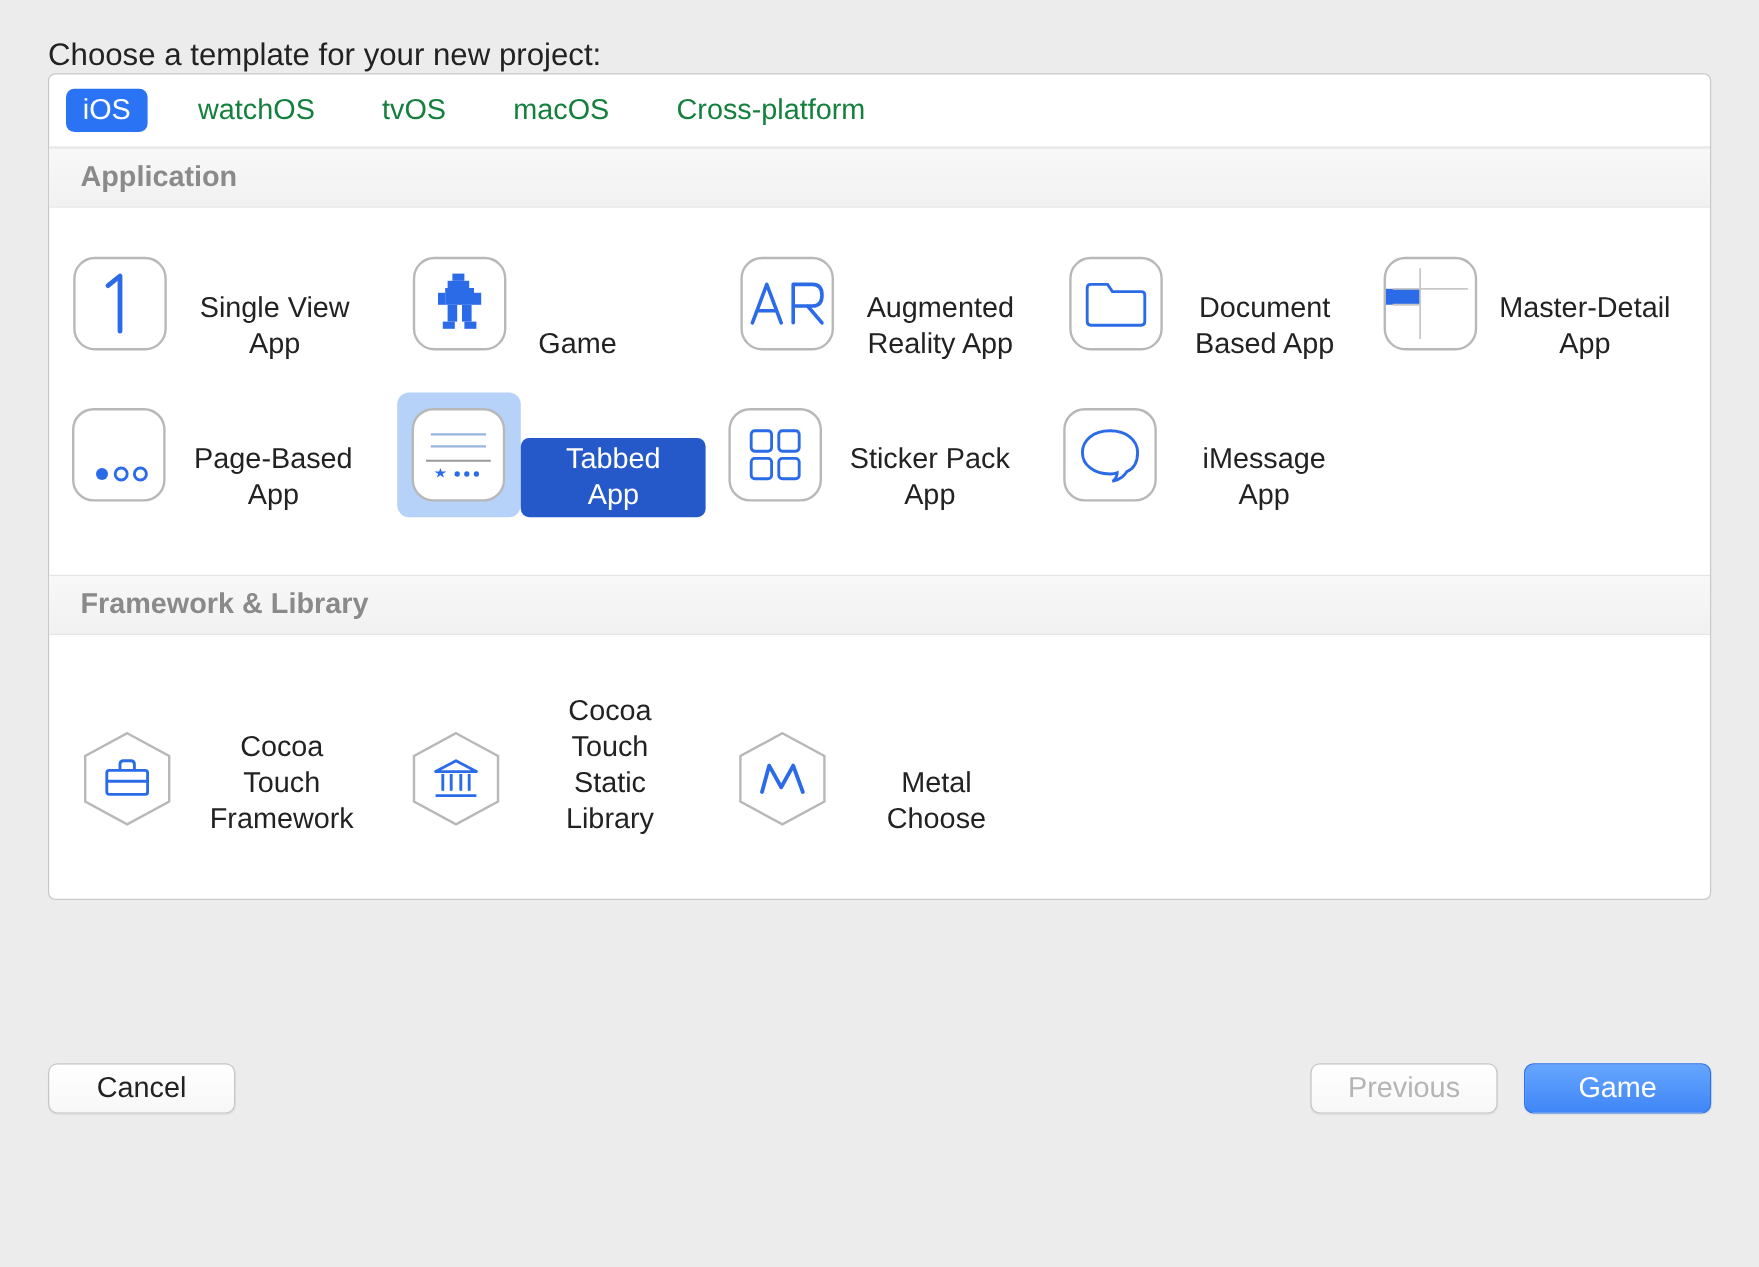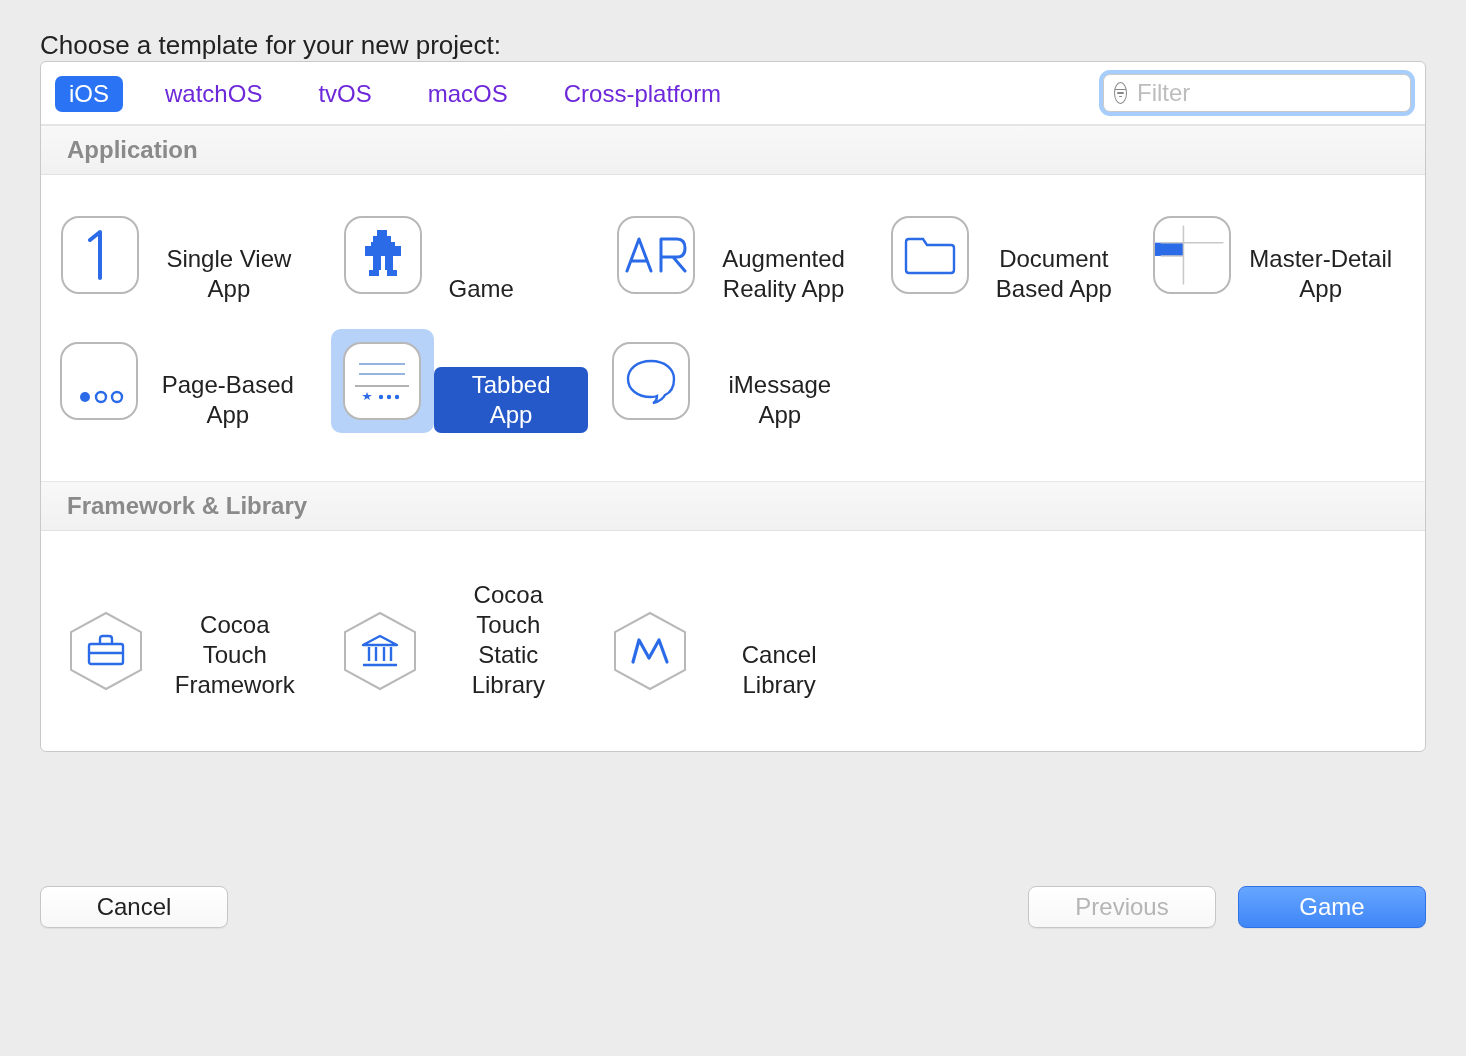--- a/index.html
+++ b/index.html
@@ -26,21 +26,21 @@
 }
 .tabbar {
   display: flex;
   align-items: flex-end;
   padding: 12px 14px;
   border-bottom: 1px solid #e3e3e3;
   gap: 28px;
 }
 .tab {
   font-size: 24px;
-  color: #6d28d9;
+  color: #15803d;
   padding: 4px 14px;
   border-radius: 7px;
   cursor: default;
 }
 .tab.active {
   background: #2b73f5;
   color: #fff;
 }
 .filterbox {
   margin-left: auto;
@@ -143,21 +143,21 @@
 .footer {
   position: absolute;
   left: 40px; right: 40px;
   bottom: 128px;
   display: flex;
   align-items: center;
 }
 .btn {
   font-size: 24px;
   padding: 6px 0;
-  width: 188px;
+  width: 156px;
   text-align: center;
   border: 1px solid #c6c6c6;
   border-radius: 8px;
   background: linear-gradient(#ffffff,#f7f7f7);
   color: #222;
   box-shadow: 0 1px 1px rgba(0,0,0,.06);
   cursor: default;
 }
 .btn.disabled { color: #b5b5b5; }
 .btn.primary {
@@ -175,28 +175,20 @@
   <div class="title">Choose a template for your new project:</div>
 
   <div class="panel">
     <div class="tabbar">
       <div class="tab active">iOS</div>
       <div class="tab">watchOS</div>
       <div class="tab">tvOS</div>
       <div class="tab">macOS</div>
       <div class="tab">Cross-platform</div>
 
-      <div class="filterbox">
-        <div class="filter-icon">
-            <span></span>
-            <span></span>
-            <span></span>
-          </div>
-        <input class="filter-input" placeholder="Filter" style="">
-      </div>
     </div>
 
     <div class="section-head">Application</div>
     <div class="section-body">
 
       <div class="template">
         <div class="iconwrap">
             <div class="ibox">
           <svg width="40" height="54" viewBox="0 0 40 54">
                 <path d="M10 12 L20 4 L20 50" stroke="#2b6be8" stroke-width="4" fill="none" stroke-linecap="round" stroke-linejoin="round"></path>
@@ -291,20 +283,35 @@
             <path d="M13 50 l3 -8 l3 8 l-8 -5 h10 z" fill="#2b6be8"></path>
             <circle cx="30" cy="47" r="2.2" fill="#2b6be8"></circle>
             <circle cx="38" cy="47" r="2.2" fill="#2b6be8"></circle>
             <circle cx="46" cy="47" r="2.2" fill="#2b6be8"></circle>
           </svg>
         </div>
           </div>
         <div class="tlabel">Tabbed App</div>
       </div>
 
+      <div class="template">
+        <div class="iconwrap">
+            <div class="ibox">
+          <svg width="48" height="48" viewBox="0 0 48 48">
+            <g fill="none" stroke="#2b6be8" stroke-width="2.4">
+              <rect x="4" y="4" width="17" height="17" rx="3"></rect>
+              <rect x="27" y="4" width="17" height="17" rx="3"></rect>
+              <rect x="4" y="27" width="17" height="17" rx="3"></rect>
+              <rect x="27" y="27" width="17" height="17" rx="3"></rect>
+            </g>
+          </svg>
+        </div>
+          </div>
+        <div class="tlabel">Sticker Pack App</div>
+      </div>
 
       <div class="template">
         <div class="iconwrap">
             <div class="ibox">
           <svg width="54" height="48" viewBox="0 0 54 48">
             <path d="M27 4 C13 4 4 12 4 22 C4 32 13 40 27 40 C29 40 31 40 33 39 C33 42 31 45 29 46 C36 45 40 40 41 38 C48 35 50 29 50 22 C50 12 41 4 27 4 Z" fill="none" stroke="#2b6be8" stroke-width="2.4"></path>
           </svg>
         </div>
           </div>
         <div class="tlabel">iMessage App</div>
@@ -360,21 +367,21 @@
         <div class="iconwrap">
             <div class="hex">
           <svg viewBox="0 0 82 82">
                 <polygon points="41,3 76,22 76,60 41,79 6,60 6,22" fill="#fff" stroke="#b8b8b8" stroke-width="2"></polygon>
               </svg>
           <svg class="inner" width="42" height="34" viewBox="0 0 42 34">
             <path d="M4 28 L10 6 L20 24 L30 6 L38 28" fill="none" stroke="#2b6be8" stroke-width="3.2" stroke-linecap="round" stroke-linejoin="round"></path>
           </svg>
         </div>
           </div>
-        <div class="tlabel">Cancel Library</div>
+        <div class="tlabel">Metal Choose</div>
       </div>
 
     </div>
   </div>
 </div>
 
 <div class="footer">
   <div class="btn">Cancel</div>
   <div class="spacer"></div>
   <div class="btn disabled">Previous</div>

